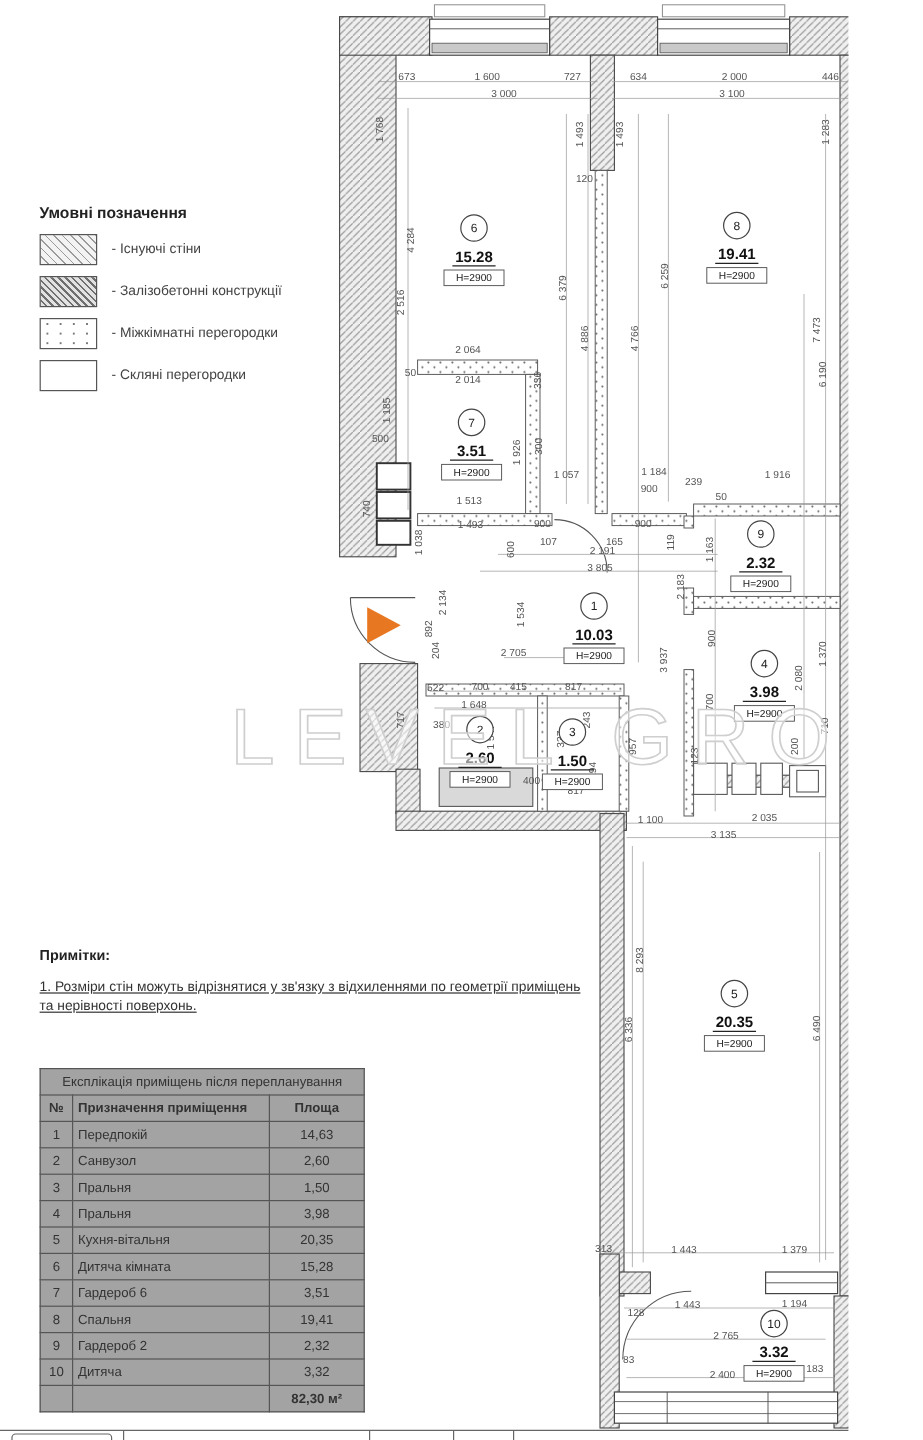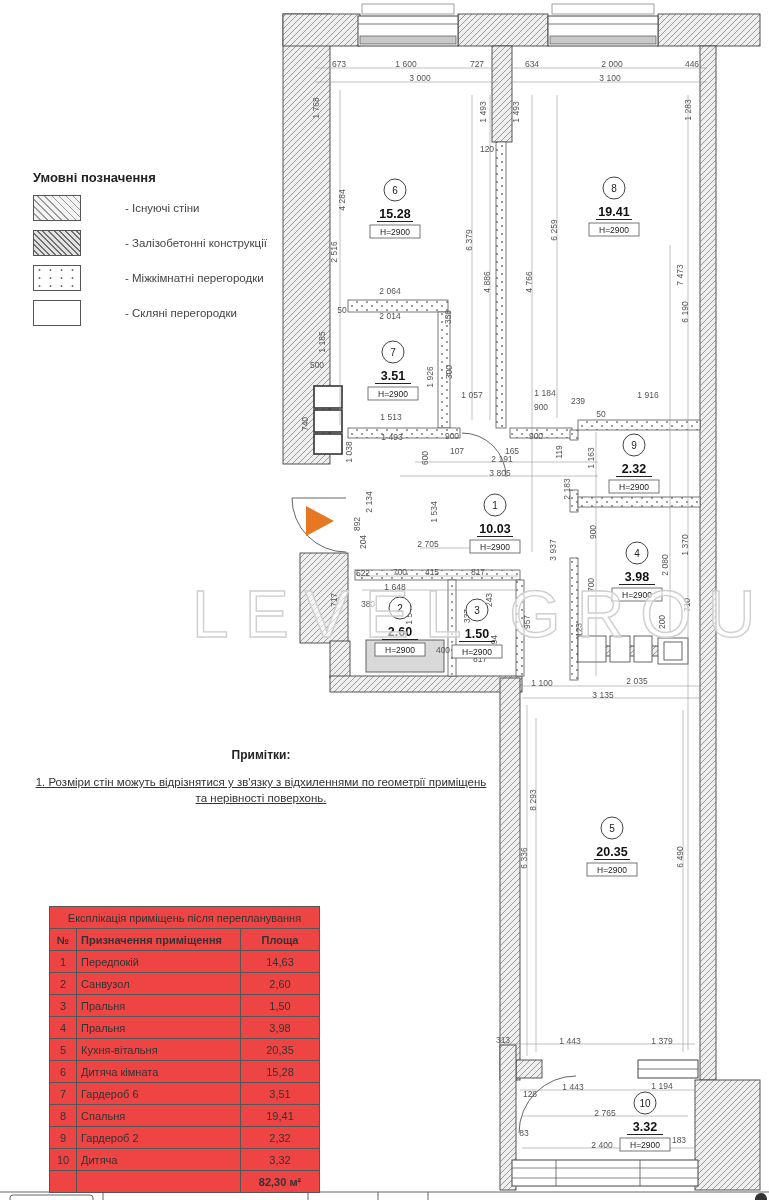--- a/index.html
+++ b/index.html
@@ -1,38 +1,38 @@
 <!DOCTYPE html>
 <html><head>
 <meta charset="utf-8">
 <style>
   html,body{margin:0;padding:0;background:#fff;}
   body{font-family:"Liberation Sans",sans-serif;color:#333;}
-  #page{position:relative;width:769px;height:1200px;background:#fff;overflow:hidden;}
+  #page{position:relative;width:707px;height:1200px;background:#fff;overflow:hidden;}
   #plan-svg{position:absolute;left:0;top:0;z-index:1;}
   
   .legend{position:absolute;left:33px;top:170px;z-index:3;}
   .legend-title{font-size:13px;font-weight:bold;color:#222;margin-bottom:10px;}
-  .legend-item{display:flex;align-items:center;margin-bottom:9px;gap:32px;}
+  .legend-item{display:flex;align-items:center;margin-bottom:9px;}
   .legend-item .sw{width:46px;height:24px;border:1px solid #555;margin-right:12px;flex:none;}
   .legend-item .lbl{font-size:11.5px;color:#444;}
   .sw-hatch{background:repeating-linear-gradient(45deg,#f3f3f3 0 4px,#9a9a9a 4px 5px);}
   .sw-hatch-dense{background:repeating-linear-gradient(45deg,#e2e2e2 0 2.5px,#6f6f6f 2.5px 4px);}
   .sw-dots{background-color:#fff;background-image:radial-gradient(#777 1px,transparent 1.3px);background-size:11px 8px;}
   .sw-glass{background:#fff;}
   
   .watermark{position:absolute;left:192px;top:576px;z-index:2;font-size:66px;font-weight:400;
     letter-spacing:16px;color:rgba(255,255,255,0.55);-webkit-text-stroke:1.4px #cfcfcf;
     white-space:nowrap;pointer-events:none;}
   
-  .notes{position:absolute;left:33px;top:748px;width:456px;z-index:3;text-align:center;}
+  .notes{position:absolute;left:33px;top:789px;width:456px;z-index:3;}
   .notes-title{font-size:12px;font-weight:bold;color:#222;margin-bottom:12px;}
   .note-line{font-size:11.5px;color:#333;line-height:1.4;margin-bottom:2px;text-decoration:underline;}
   
-  .expl{position:absolute;left:49px;top:890px;z-index:3;border-collapse:collapse;background:#ef4444;margin-top:16px;}
+  .expl{position:absolute;left:33px;top:890px;z-index:3;border-collapse:collapse;background:#a3a3a3;}
   .expl td,.expl th{border:1px solid #555;font-size:11px;padding:3px 4px;height:15px;}
   .expl .cap{font-size:11px;font-weight:normal;text-align:center;padding:3px 6px;}
   .expl th{font-weight:bold;}
   .expl .c-num{width:18px;text-align:center;}
   .expl .c-name{width:155px;text-align:left;}
   .expl .c-area{width:70px;text-align:center;}
   .expl .total{font-weight:bold;}
   
   text{font-family:"Liberation Sans",sans-serif;}
   .dim{font-size:8.5px;fill:#555;}

